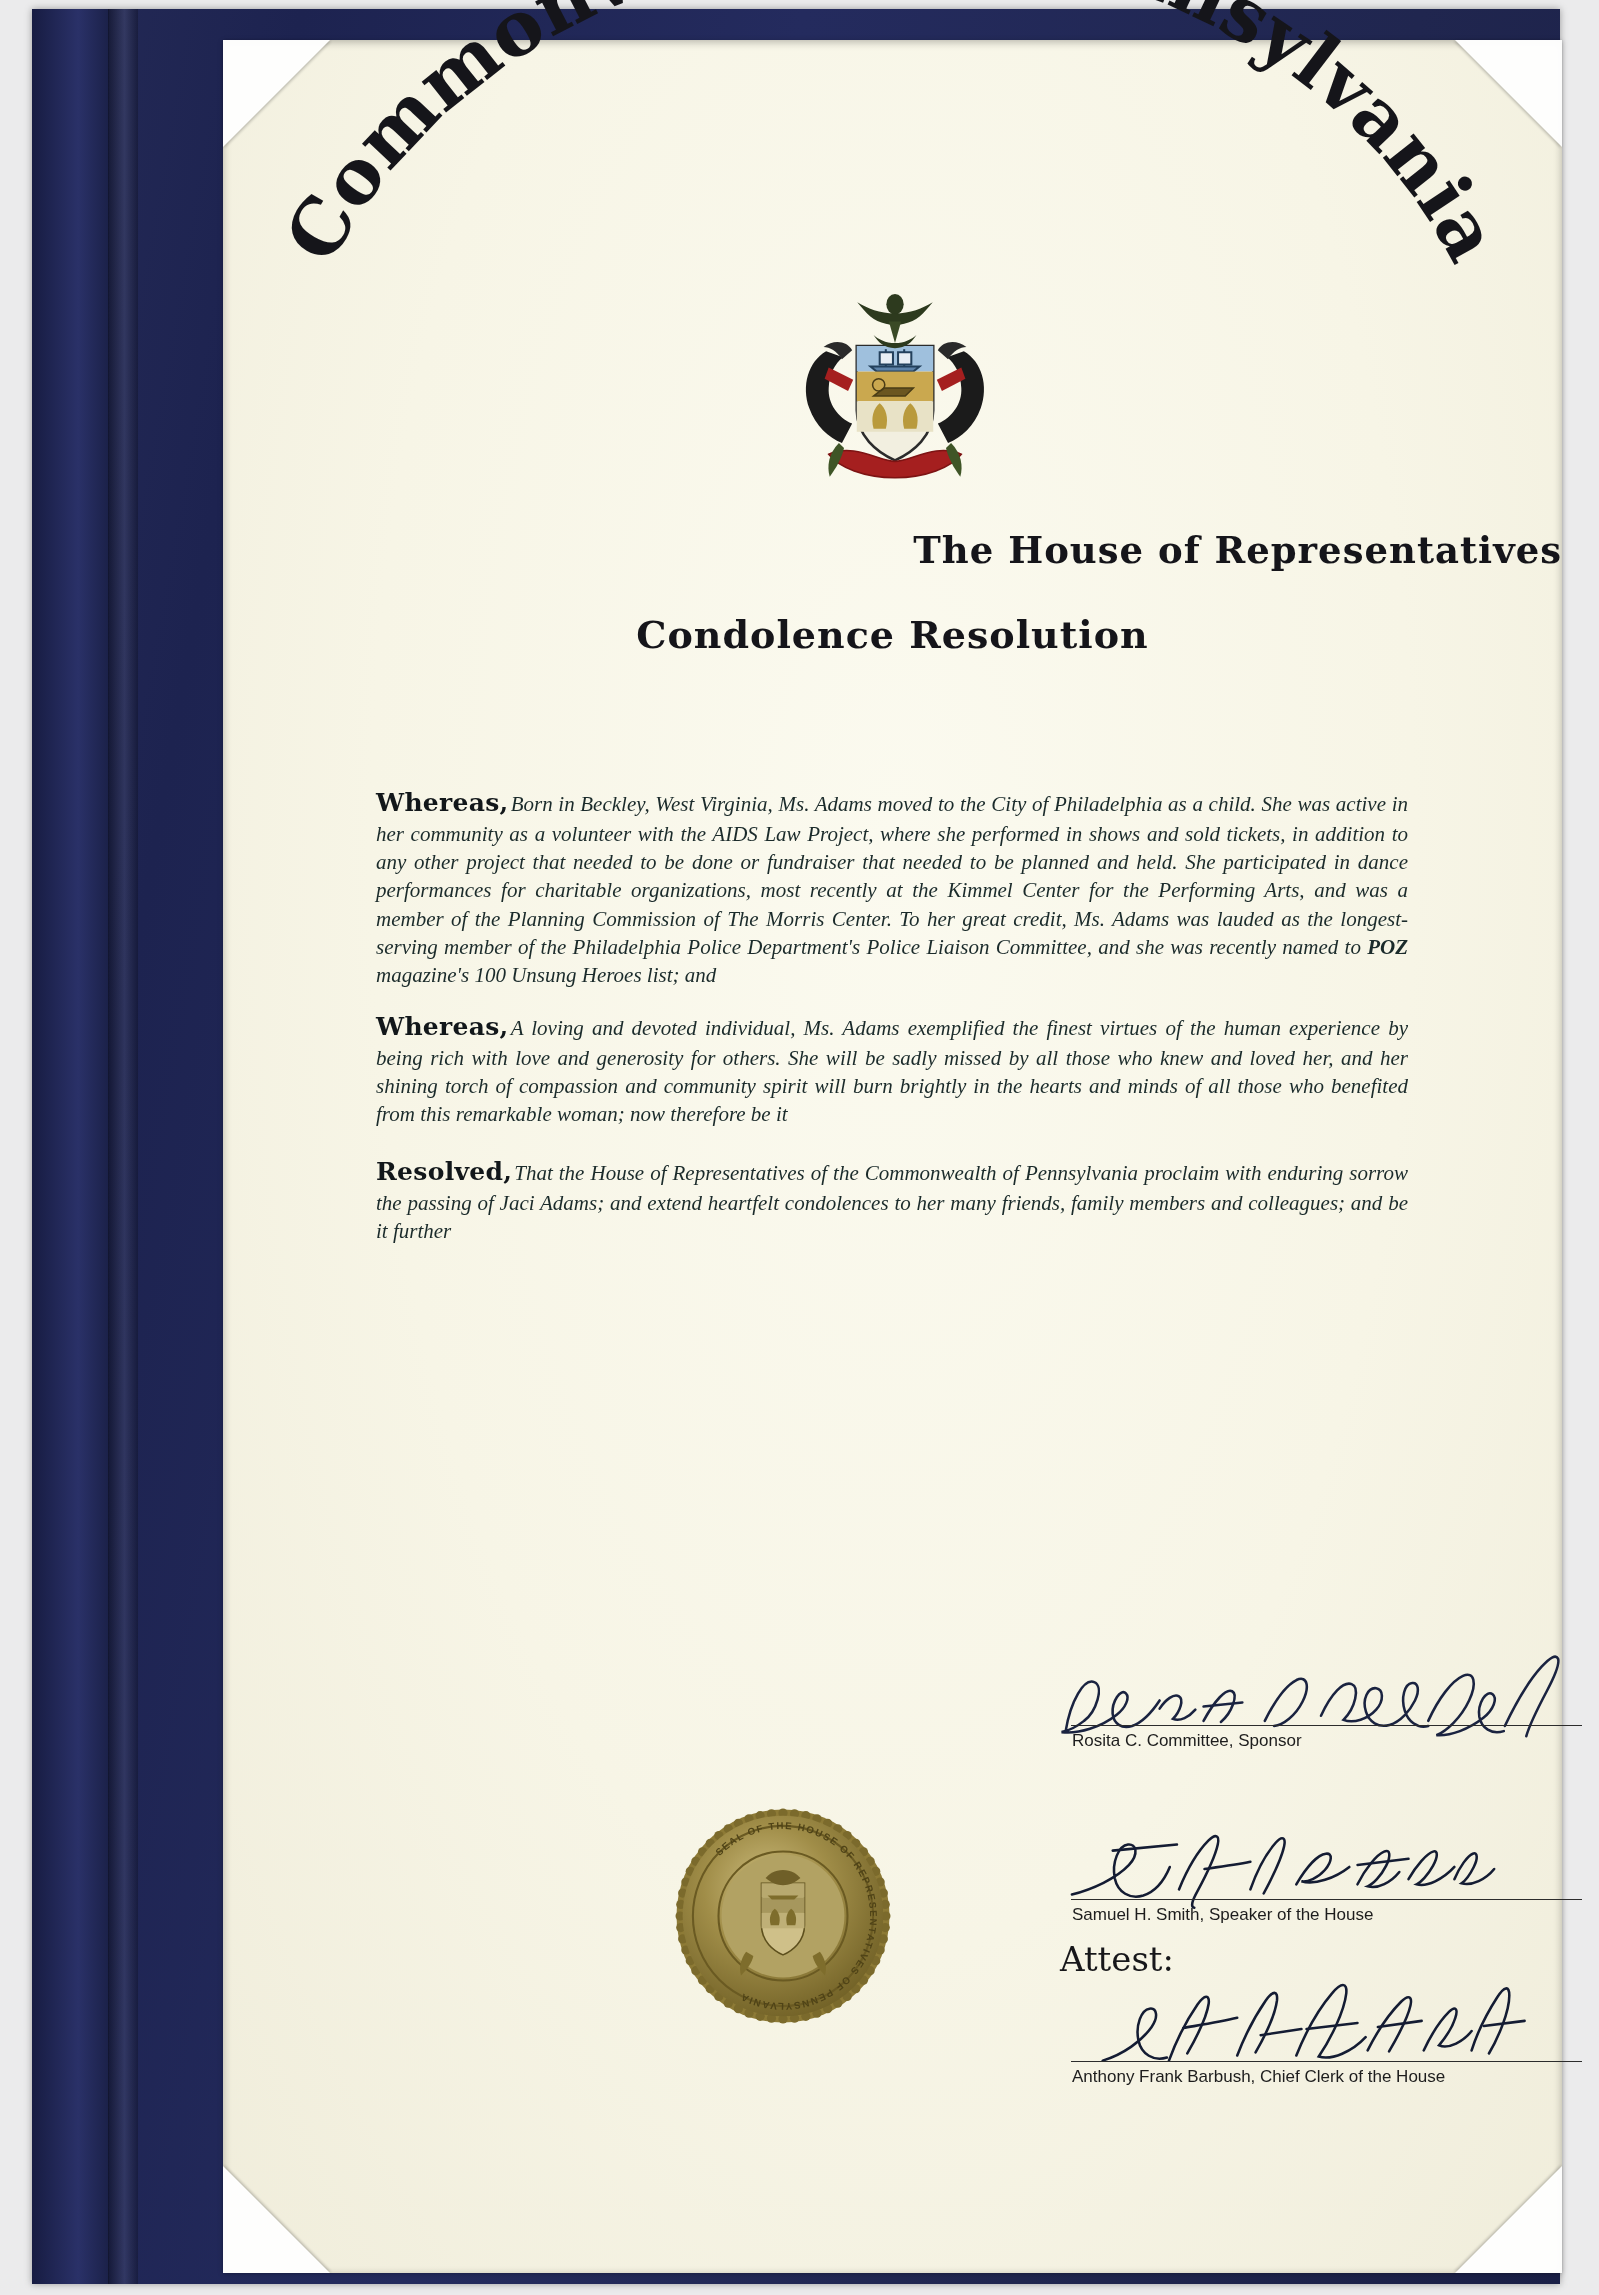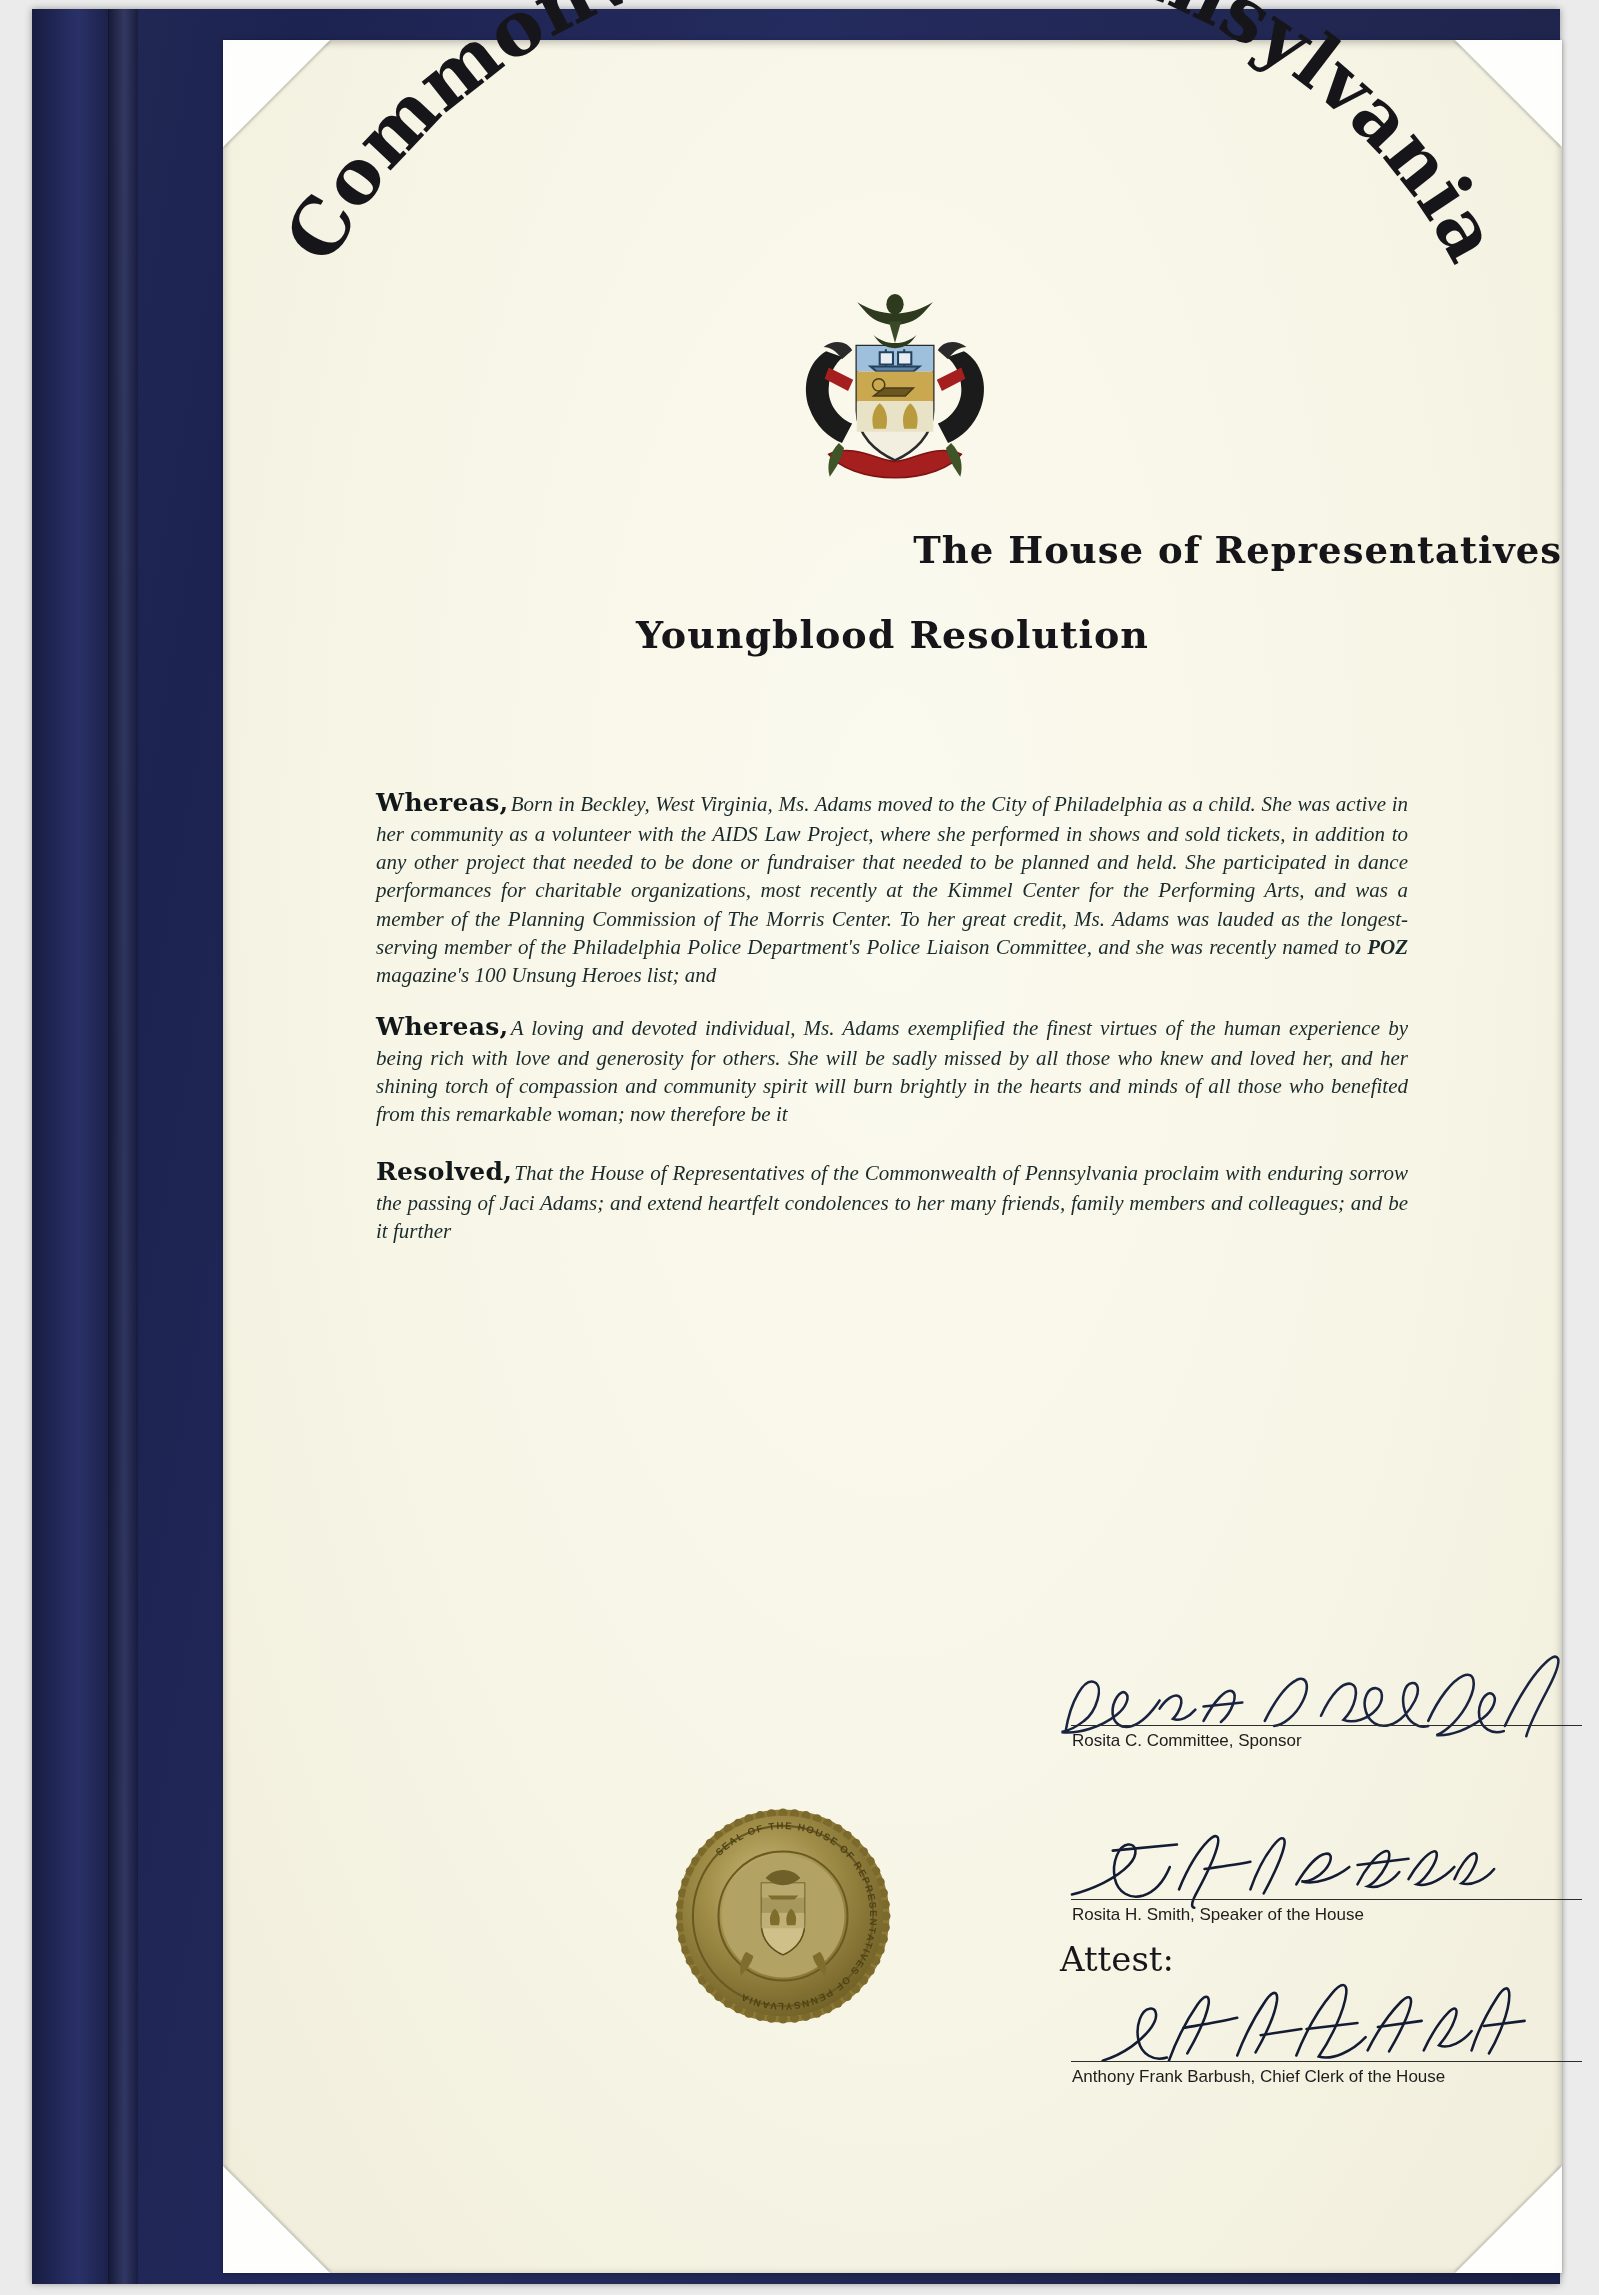--- a/index.html
+++ b/index.html
@@ -307,21 +307,21 @@
 
           <g fill="#3f5527">
             <path d="M170 300 C150 320 146 346 152 366 C164 350 176 330 180 310 Z"></path>
             <path d="M390 300 C410 320 414 346 408 366 C396 350 384 330 380 310 Z"></path>
           </g>
         </svg>
       </div>
 
       <div class="title-block">
         <div class="t-house">The House of Representatives</div>
-        <div class="t-res">Youngblood Resolution</div>
+        <div class="t-res">Condolence Resolution</div>
       </div>
 
       <div class="body">
 
 
         <p class="clause c-whereas2">
           <span class="lead">Whereas,</span><span>Born in Beckley, West Virginia, Ms. Adams moved to the City of Philadelphia as a child. She was active in her community as a volunteer with the AIDS Law Project, where she performed in shows and sold tickets, in addition to any other project that needed to be done or fundraiser that needed to be planned and held. She participated in dance performances for charitable organizations, most recently at the Kimmel Center for the Performing Arts, and was a member of the Planning Commission of The Morris Center. To her great credit, Ms. Adams was lauded as the longest-serving member of the Philadelphia Police Department's Police Liaison Committee, and she was recently named to </span><b class="emph">POZ</b><span> magazine's 100 Unsung Heroes list; and</span>
         </p>
 
         <p class="clause">
@@ -460,21 +460,21 @@
               <path d="M300 100 C330 96 362 92 390 86"></path>
               <path d="M390 140 C404 100 424 66 440 48 C452 34 460 38 456 56 C450 84 430 122 416 148"></path>
               <path d="M480 130 C500 96 522 72 538 70 C552 68 550 86 536 102 C522 118 502 126 490 124 C516 132 556 118 584 96"></path>
               <path d="M600 130 C616 98 638 72 652 66 C664 60 666 74 656 94 C646 114 630 130 620 134 C640 140 666 126 682 106"></path>
               <path d="M600 92 L700 80"></path>
               <path d="M700 120 C716 92 736 70 748 66 C758 62 758 76 748 94 C738 112 724 126 716 130 C736 136 768 120 790 96"></path>
               <path d="M790 120 C800 96 816 74 826 70 C836 66 836 80 828 96 C820 112 810 124 804 128 C824 134 852 120 868 100"></path>
             </g>
           </svg>
           <div class="sig-line" style="top:91px;"></div>
-          <div class="sig-caption" style="top:97px;">Rosita H. Smith, Speaker of the House</div>
+          <div class="sig-caption" style="top:97px;">Samuel H. Smith, Speaker of the House</div>
         </div>
 
         <div class="sig-row" style="height:164px;">
           <div class="attest" style="top:-22.5px;">Attest:</div>
           <svg class="scribble" style="left:72px; top:13.3px;" width="480" height="107" viewBox="0 0 940 210">
             <g fill="none" stroke="#141c33" stroke-width="5" stroke-linecap="round">
               <path d="M20 170 C60 158 96 132 116 104 C130 84 126 66 112 68 C96 70 84 100 90 130 C96 158 120 172 146 164"></path>
               <path d="M150 170 C166 126 188 86 206 60 C220 40 230 40 228 58 C224 86 202 128 186 156"></path>
               <path d="M178 106 C212 100 250 94 284 86"></path>
               <path d="M284 160 C300 118 322 78 340 52 C354 32 364 32 362 52 C358 82 336 126 320 154"></path>

